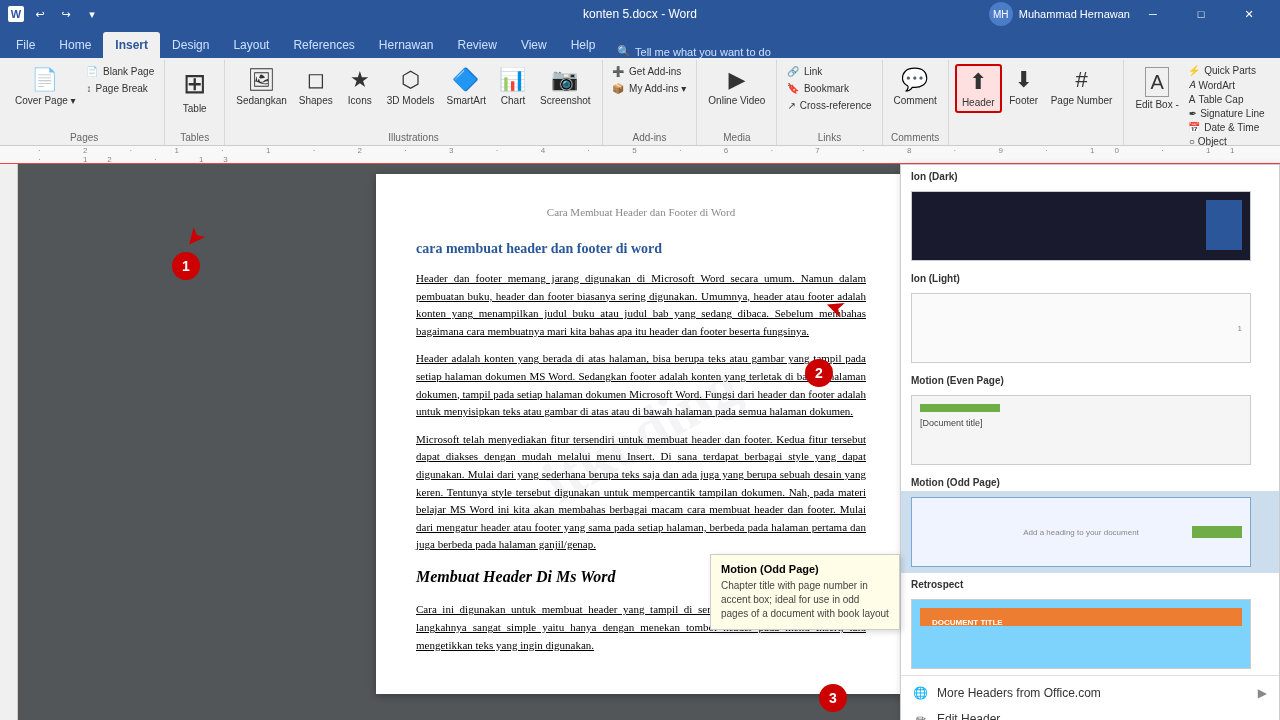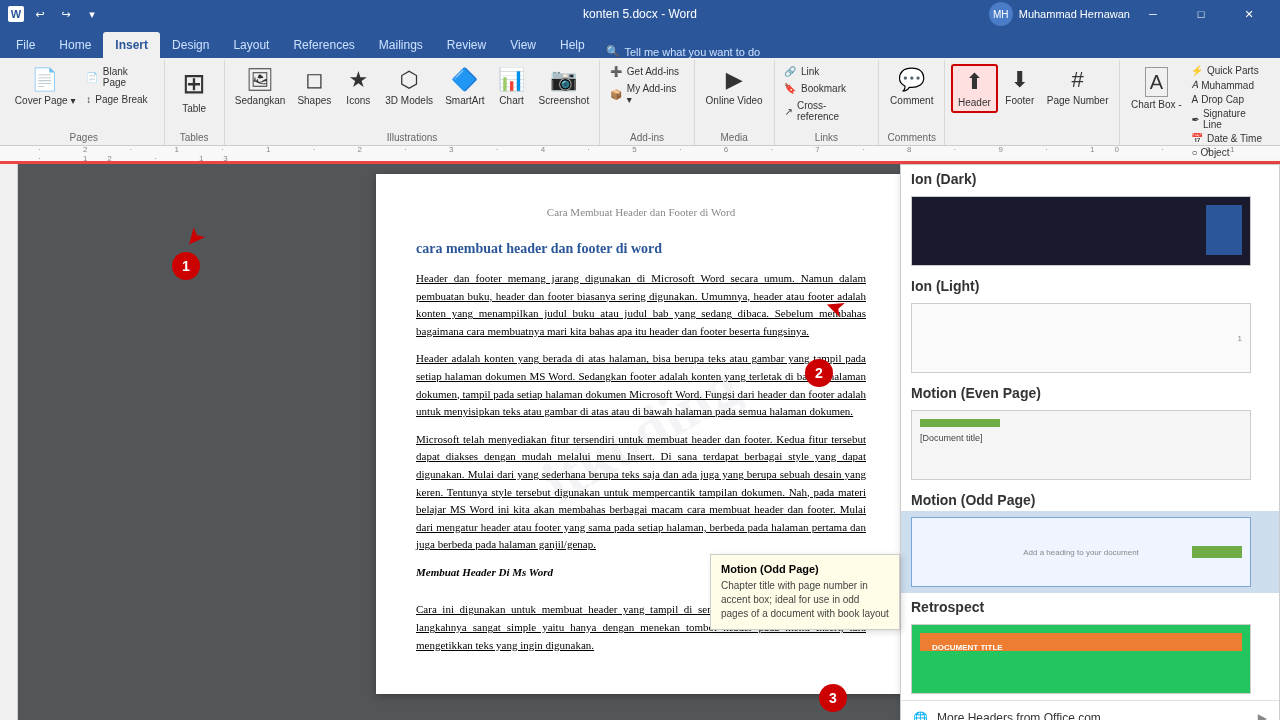--- a/index.html
+++ b/index.html
@@ -89,21 +89,21 @@
     .ribbon-btn .icon { font-size: 22px; line-height: 1.2; }
     .ribbon-btn .label { font-size: 10px; margin-top: 2px; white-space: nowrap; }
 
     
     .ribbon-btn.active-highlight { background: #dce6f7; border: 1px solid #7ba7d7; }
 
     
     .ruler {
       height: 18px;
       background: #f8f8f8;
-      border-bottom: 3px solid #ef4444;
+      border-bottom: 1px solid #ef4444;
       display: flex;
       align-items: center;
       padding-left: 18px;
       font-size: 9px;
       color: #888;
       overflow: hidden;
     }
 
     
     .main-area {
@@ -147,36 +147,36 @@
       color: rgba(180,180,200,0.15);
       font-weight: bold;
       transform: rotate(-30deg);
       pointer-events: none;
       z-index: 0;
     }
     .doc-content { position: relative; z-index: 1; font-size: 11px; line-height: 1.6; }
     .doc-header-text { text-align: center; font-size: 11px; color: #888; margin-bottom: 16px; }
     .doc-title { font-size: 14px; font-weight: bold; color: #2b579a; margin-bottom: 10px; }
     .doc-para { margin-bottom: 10px; text-align: justify; font-size: 11px; line-height: 1.6; text-decoration: underline; }
-    .doc-subheading { font-size: 11px; font-weight: bold; font-style: italic; margin-bottom: 20px; }
+    .doc-subheading { font-size: 16px; font-weight: bold; font-style: italic; margin-bottom: 12px; }
 
     
     .dropdown-panel {
       position: absolute;
       right: 0;
       top: 0;
       width: 380px;
       background: white;
       border: 1px solid #ccc;
       box-shadow: 2px 2px 8px rgba(0,0,0,0.2);
       z-index: 100;
       font-family: 'Segoe UI', sans-serif;
     }
     .dropdown-section-title {
-      font-size: 14px;
+      font-size: 10px;
       font-weight: 600;
       color: #333;
       padding: 6px 10px 3px 10px;
     }
     .header-option {
       padding: 6px 10px;
       cursor: pointer;
       display: flex;
       align-items: center;
       gap: 8px;
@@ -283,21 +283,21 @@
   </div>
 </div>
 
 <div class="ribbon-tabs">
   <div class="ribbon-tab">File</div>
   <div class="ribbon-tab">Home</div>
   <div class="ribbon-tab active">Insert</div>
   <div class="ribbon-tab">Design</div>
   <div class="ribbon-tab">Layout</div>
   <div class="ribbon-tab">References</div>
-  <div class="ribbon-tab">Mailings</div>
+  <div class="ribbon-tab">Hernawan</div>
   <div class="ribbon-tab">Review</div>
   <div class="ribbon-tab">View</div>
   <div class="ribbon-tab">Help</div>
   <div style="margin-left:10px; display:flex; align-items:center; color:#cce0ff; font-size:11px; gap:4px;">
     <span>🔍</span>
     <span>Tell me what you want to do</span>
   </div>
 </div>
 
 <div class="ribbon">
@@ -436,34 +436,34 @@
         <span class="icon">#</span>
         <span class="label">Page Number</span>
       </div>
     </div>
   </div>
 
   <div class="ribbon-group">
     <div class="ribbon-btns">
       <div class="ribbon-btn">
         <span class="icon" style="font-size:20px;border:1px solid #999;padding:2px 4px;">A</span>
-        <span class="label">Chart Box -</span>
+        <span class="label">Edit Box -</span>
       </div>
       <div style="display:flex;flex-direction:column;gap:1px;">
         <div class="ribbon-btn" style="flex-direction:row;gap:3px;padding:1px 3px;font-size:10px;">
           <span>⚡</span>
           <span>Quick Parts</span>
         </div>
         <div class="ribbon-btn" style="flex-direction:row;gap:3px;padding:1px 3px;font-size:10px;">
           <span>𝐴</span>
-          <span>Muhammad</span>
+          <span>WordArt</span>
         </div>
         <div class="ribbon-btn" style="flex-direction:row;gap:3px;padding:1px 3px;font-size:10px;">
           <span>A</span>
-          <span>Drop Cap</span>
+          <span>Table Cap</span>
         </div>
         <div class="ribbon-btn" style="flex-direction:row;gap:3px;padding:1px 3px;font-size:10px;">
           <span>✒</span>
           <span>Signature Line</span>
         </div>
         <div class="ribbon-btn" style="flex-direction:row;gap:3px;padding:1px 3px;font-size:10px;">
           <span>📅</span>
           <span>Date &amp; Time</span>
         </div>
         <div class="ribbon-btn" style="flex-direction:row;gap:3px;padding:1px 3px;font-size:10px;">
@@ -529,21 +529,21 @@
     <div class="dropdown-section-title">Motion (Odd Page)</div>
     <div class="header-option selected-highlight">
       <div class="header-thumbnail" style="background:#f0f4ff; border:1px solid #7ba7d7;padding-left:43px;">
         <div class="thumb-odd-text">Add a heading to your document</div>
         <div class="thumb-green-right"></div>
       </div>
     </div>
 
     <div class="dropdown-section-title">Retrospect</div>
     <div class="header-option">
-      <div class="header-thumbnail" style="background:#22c55e;">
+      <div class="header-thumbnail" style="background:#7dd3fc;">
         <div class="thumb-orange-bar">
           <span class="thumb-doc-title2">DOCUMENT TITLE</span>
         </div>
       </div>
     </div>
 
     <div class="dropdown-menu-items">
       <div class="menu-item">
         <span class="menu-icon">🌐</span>
         <span>More Headers from Office.com</span>

